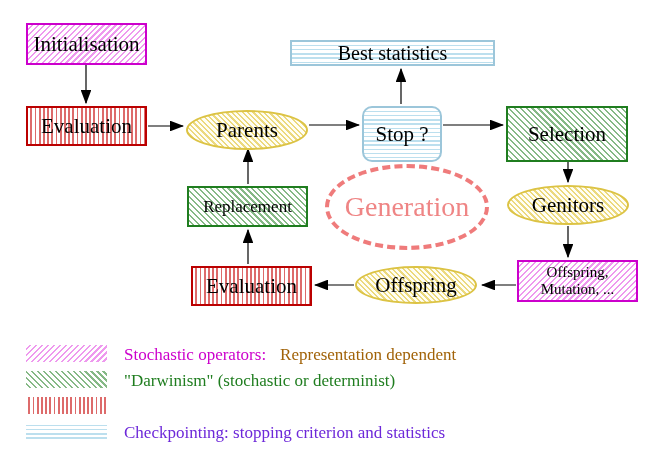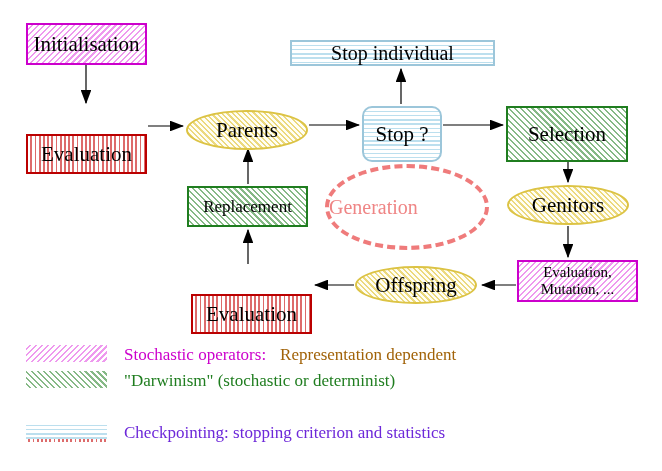--- a/index.html
+++ b/index.html
@@ -18,38 +18,37 @@
     border-color:#cc00cc;
     background:repeating-linear-gradient(135deg,#ffffff 0px,#ffffff 2.6px,#ee99ee 2.6px,#ee99ee 4.2px);
   }
   .hatch-green{
     border-color:#1f7d1f;
     background:repeating-linear-gradient(45deg,#ffffff 0px,#ffffff 2.6px,#86b986 2.6px,#86b986 4.2px);
   }
   .stripe-red{
     border-color:#bb0000;
     background:repeating-linear-gradient(90deg,#ffffff 0px,#ffffff 2.4px,#dd6b6b 2.4px,#dd6b6b 4.2px);
-    margin-top:28px;
   }
   .stripe-cyan{
     border-color:#9cc6da;border-width:2px;
     background:repeating-linear-gradient(180deg,#ffffff 0px,#ffffff 2.8px,#bcdfee 2.8px,#bcdfee 4.2px);
   }
   .hatch-yellow{
     border:2px solid #dcc344;
     background:repeating-linear-gradient(45deg,#fffef4 0px,#fffef4 2.2px,#ecd97e 2.2px,#ecd97e 3.8px);
   }
   .lbl{font-size:21px;}
   .arrows{position:absolute;left:0;top:0;pointer-events:none;}
   
   .generation{
     position:absolute;left:325px;top:164px;width:164px;height:86px;
     border:4.5px dashed #ef7b7b;border-radius:50%;
-    display:flex;align-items:center;justify-content:flex-start;
-    color:#ef8585;font-size:20px;box-sizing:border-box;
+    display:flex;align-items:center;justify-content:center;
+    color:#ef8585;font-size:28px;box-sizing:border-box;
   }
   
   .swatch{position:absolute;left:26px;width:81px;height:17px;box-sizing:border-box;}
   .legend-text{
     position:absolute;left:124px;font-size:17px;white-space:nowrap;line-height:17px;
   }
   .legend-text .t2{margin-left:14px;}
 </style>
 </head>
 <body>
@@ -81,37 +80,37 @@
 
   <div class="node box stripe-red lbl" style="left:26px;top:106px;width:121px;height:40px;">
     <span>Evaluation</span>
   </div>
 
   <div class="node ellipse hatch-yellow lbl" style="left:186px;top:110px;width:122px;height:40px;">
     <span>Parents</span>
   </div>
 
   <div class="node box stripe-cyan" style="left:290px;top:40px;width:205px;height:26px;font-size:20px;">
-    <span>Stop individual</span>
+    <span>Best statistics</span>
   </div>
 
   <div class="node box stripe-cyan lbl" style="left:362px;top:106px;width:80px;height:56px;border-radius:10px;">
     <span>Stop ?</span>
   </div>
 
   <div class="node box hatch-green lbl" style="left:506px;top:106px;width:122px;height:56px;">
     <span>Selection</span>
   </div>
 
   <div class="node ellipse hatch-yellow lbl" style="left:507px;top:185px;width:122px;height:40px;">
     <span>Genitors</span>
   </div>
 
   <div class="node box hatch-magenta" style="left:517px;top:260px;width:121px;height:42px;flex-direction:column;font-size:15px;line-height:17px;">
-    <span>Evaluation,</span>
+    <span>Offspring,</span>
     <span>Mutation, ...</span>
   </div>
 
   <div class="node ellipse hatch-yellow lbl" style="left:355px;top:266px;width:122px;height:38px;">
     <span>Offspring</span>
   </div>
 
   <div class="node box stripe-red lbl" style="left:191px;top:266px;width:121px;height:40px;">
     <span>Evaluation</span>
   </div>

